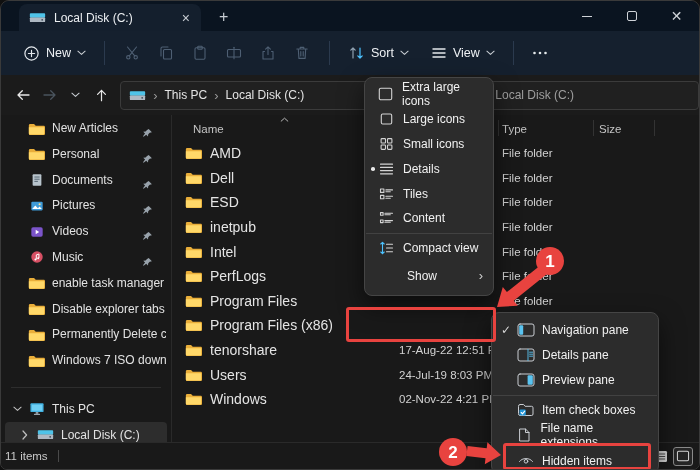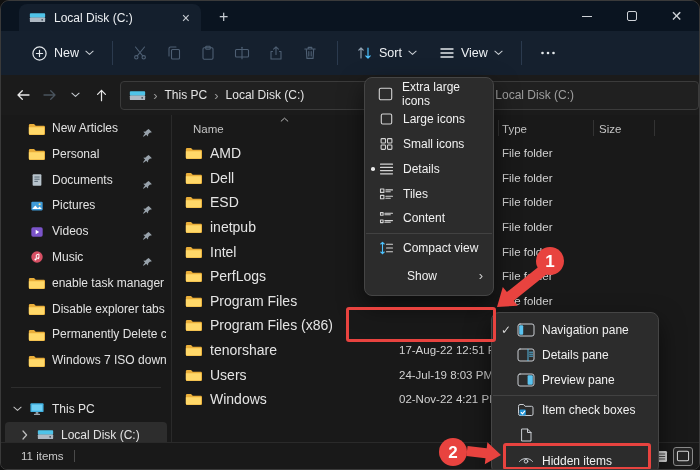--- a/index.html
+++ b/index.html
@@ -12,21 +12,21 @@
        border-radius:8px 8px 0 0;display:flex;align-items:center;padding:0 8px 0 10px;gap:8px;}
   .tab-label{font-size:12px;color:#eceff2;flex:1;white-space:nowrap;overflow:hidden;}
   .tabx{color:#c7ccd2;font-size:14px;line-height:14px;cursor:default;padding:0 3px;}
   .newtab{position:absolute;left:212px;top:5px;color:#c7ccd2;font-size:16px;padding:2px 6px;}
   .wincontrols{position:absolute;right:0;top:0;height:30px;display:flex;align-items:center;}
   .wc{width:45px;height:30px;display:flex;align-items:center;justify-content:center;color:#cfd3d8;}
   .wc .min{width:10px;height:1px;background:#cfd3d8;}
   .wc .max{width:10px;height:10px;border:1px solid #cfd3d8;border-radius:2px;}
   .wc.closebtn{font-size:14px;}
   
-  .toolbar{height:44px;background:#15202e;display:flex;align-items:center;padding-left:22px;}
+  .toolbar{height:44px;background:#15202e;display:flex;align-items:center;padding-left:14px;}
   .tbtn{display:flex;align-items:center;gap:6px;color:#eef1f4;font-size:12.5px;padding:6px 8px;border-radius:4px;}
   .tsep{width:1px;height:24px;background:#2b3a4e;margin:0 10px;}
   .action{width:34px;height:30px;display:flex;align-items:center;justify-content:center;color:#4e5f73;}
   .ic{display:inline-flex;align-items:center;justify-content:center;}
   .ic svg{display:block;}
   
   .addressrow{height:40px;background:#1b1b1b;display:flex;align-items:center;padding-left:10px;}
   .navbtn{width:26px;height:28px;display:flex;align-items:center;justify-content:center;color:#e8e8e8;}
   .navbtn.disabled{color:#4a545e;}
   .crumbbox{margin-left:6px;width:318px;height:29px;border:1px solid #3b3b3b;border-radius:4px;
@@ -56,21 +56,21 @@
   .h-size{position:absolute;left:427px;top:8px;}
   .h-sep{position:absolute;top:5px;width:1px;height:16px;background:#333;}
   .rows{position:absolute;left:0;right:0;top:26px;}
   .row{position:relative;height:24.6px;display:flex;align-items:center;}
   .row .fic{margin-left:13px;width:17px;height:14px;}
   .fname{margin-left:8px;font-size:14px;color:#e4e4e4;white-space:nowrap;}
   .fdate{position:absolute;left:227px;font-size:11.5px;color:#d2d2d2;white-space:nowrap;}
   .ftype{position:absolute;left:330px;font-size:11.5px;color:#d2d2d2;white-space:nowrap;}
   
   .statusbar{position:absolute;left:0;right:0;bottom:0;height:27px;background:#191919;border-top:1px solid #2a2a2a;
-             display:flex;align-items:center;padding:0 6px 0 20px;}
+             display:flex;align-items:center;padding:0 6px 0 4px;}
   .st-count{font-size:11.5px;color:#c9c9c9;}
   .st-div{width:1px;height:12px;background:#4a4a4a;margin-left:10px;}
   .st-right{position:absolute;right:6px;display:flex;gap:3px;align-items:center;}
   .stbtn{width:20px;height:19px;display:flex;align-items:center;justify-content:center;border-radius:3px;}
   .stbtn.sel{border:1px solid #8a8a8a;background:#262626;}
   
   .menu{position:absolute;left:363px;top:76px;width:130px;background:#2c2c2c;border:1px solid #454545;
         border-radius:8px;padding:4px 0;z-index:20;box-shadow:0 10px 24px rgba(0,0,0,.55);}
   .mi{position:relative;height:24.8px;display:flex;align-items:center;padding:0 8px;gap:8px;
       font-size:12px;color:#f1f1f1;}
@@ -702,20 +702,21 @@
         <span>Item check boxes</span>
       </div>
       <div class="smi">
         <span class="chk"></span>
         <span class="ic smic">
           <svg width="14" height="14" viewBox="0 0 14 14" fill="none" stroke-linecap="round" stroke-linejoin="round" stroke="#c9cdd2" stroke-width="1">
             <path d="M3 1h5.5L12 4.5V13H3z"></path>
             <path d="M8.5 1v3.5H12"></path>
           </svg>
         </span>
+        <span>File name extensions</span>
       </div>
       <div class="smi">
         <span class="chk"></span>
         <span class="ic smic">
           <svg width="16" height="11" viewBox="0 0 16 11" fill="none" stroke-linecap="round" stroke-linejoin="round" stroke="#c9cdd2" stroke-width="1">
             <path d="M1.5 6.5C4 2.5 12 2.5 14.5 6.5"></path>
             <circle cx="8" cy="6.3" r="1.8"></circle>
           </svg>
         </span>
         <span>Hidden items</span>

